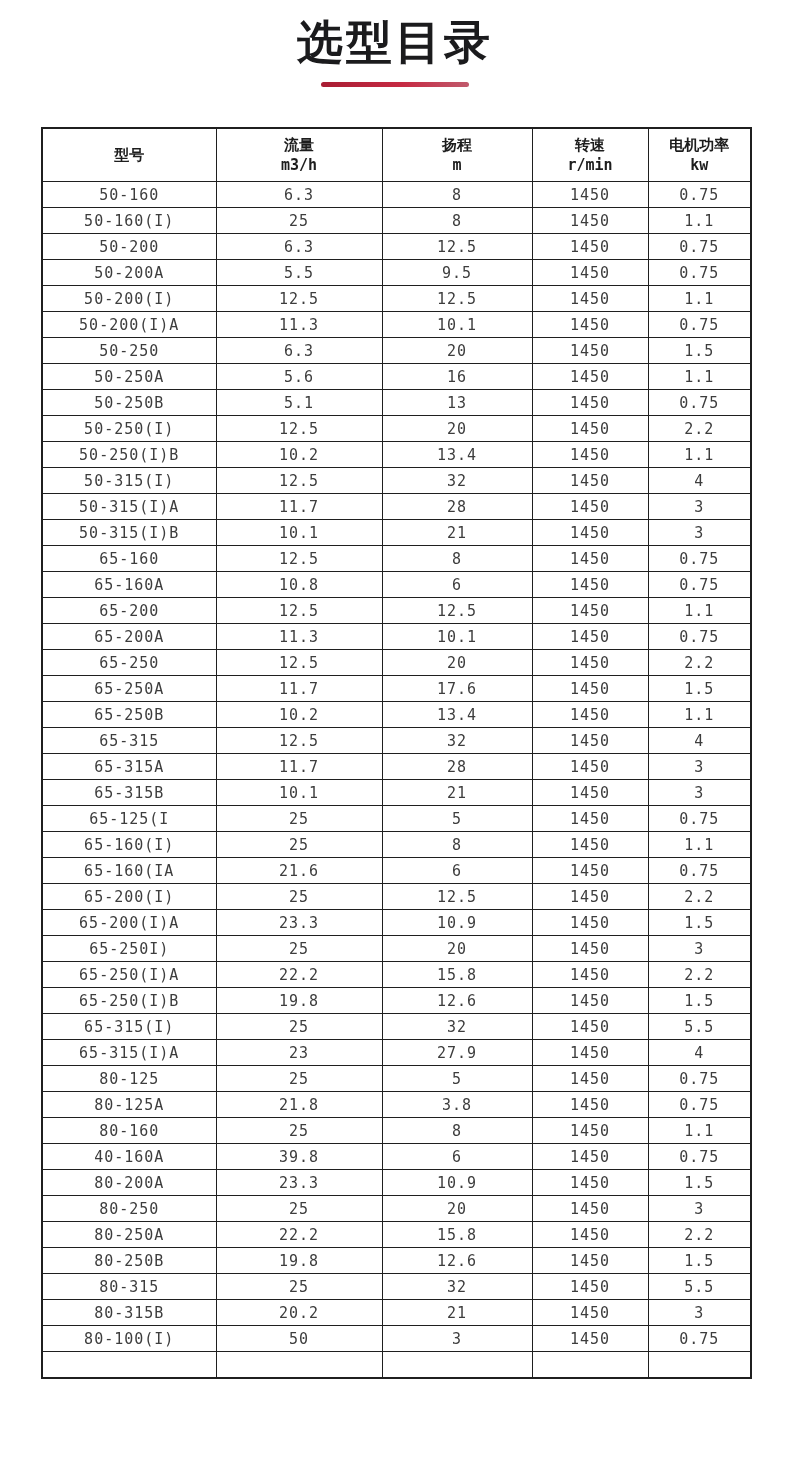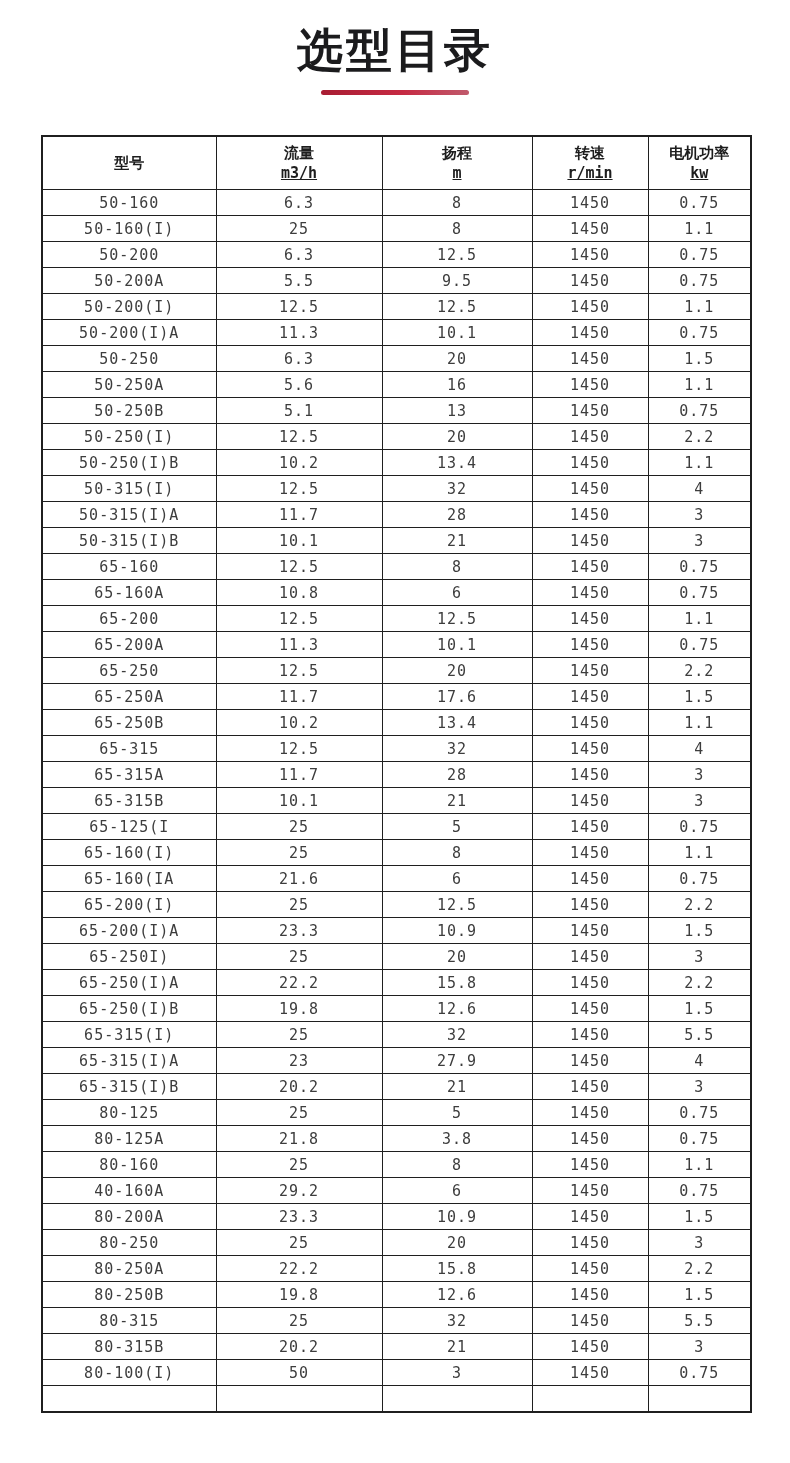--- a/index.html
+++ b/index.html
@@ -6,21 +6,21 @@
   html, body { background: #ffffff; }
   .page {
     position: relative;
     width: 790px;
     height: 1463px;
     background: #ffffff;
     overflow: hidden;
     font-family: "DejaVu Sans", sans-serif;
   }
   .title {
-    margin-top: 24px;
+    margin-top: 16px;
     text-align: center;
     font-size: 46px;
     font-weight: bold;
     color: #1b1b1d;
     letter-spacing: 3px;
     line-height: 1.15;
   }
   .title-underline {
     width: 148px;
     height: 5px;
@@ -43,21 +43,21 @@
     white-space: nowrap;
   }
   .catalog thead th {
     height: 54px;
     font-size: 15px;
     font-weight: bold;
     color: #1d1d1d;
     line-height: 1.35;
   }
   .h-label { display: block; }
-  .h-unit  { display: block; font-family: "DejaVu Sans Mono", monospace; text-decoration: underline; }
+  .h-unit  { display: block; font-family: "DejaVu Sans Mono", monospace; }
   .catalog tbody td {
     height: 26px;
     font-size: 15px;
     font-weight: normal;
     color: #3d3d3d;
     font-family: "DejaVu Sans Mono", monospace;
     letter-spacing: 1px;
   }
   .partial-row td { height: 26px; }
 </style>
@@ -334,27 +334,20 @@
       <td>5.5</td>
     </tr>
         <tr>
       <td>65-315(I)A</td>
       <td>23</td>
       <td>27.9</td>
       <td>1450</td>
       <td>4</td>
     </tr>
         <tr>
-      <td>65-315(I)B</td>
-      <td>20.2</td>
-      <td>21</td>
-      <td>1450</td>
-      <td>3</td>
-    </tr>
-        <tr>
       <td>80-125</td>
       <td>25</td>
       <td>5</td>
       <td>1450</td>
       <td>0.75</td>
     </tr>
         <tr>
       <td>80-125A</td>
       <td>21.8</td>
       <td>3.8</td>
@@ -363,21 +356,21 @@
     </tr>
         <tr>
       <td>80-160</td>
       <td>25</td>
       <td>8</td>
       <td>1450</td>
       <td>1.1</td>
     </tr>
         <tr>
       <td>40-160A</td>
-      <td>29.2</td>
+      <td>39.8</td>
       <td>6</td>
       <td>1450</td>
       <td>0.75</td>
     </tr>
         <tr>
       <td>80-200A</td>
       <td>23.3</td>
       <td>10.9</td>
       <td>1450</td>
       <td>1.5</td>

